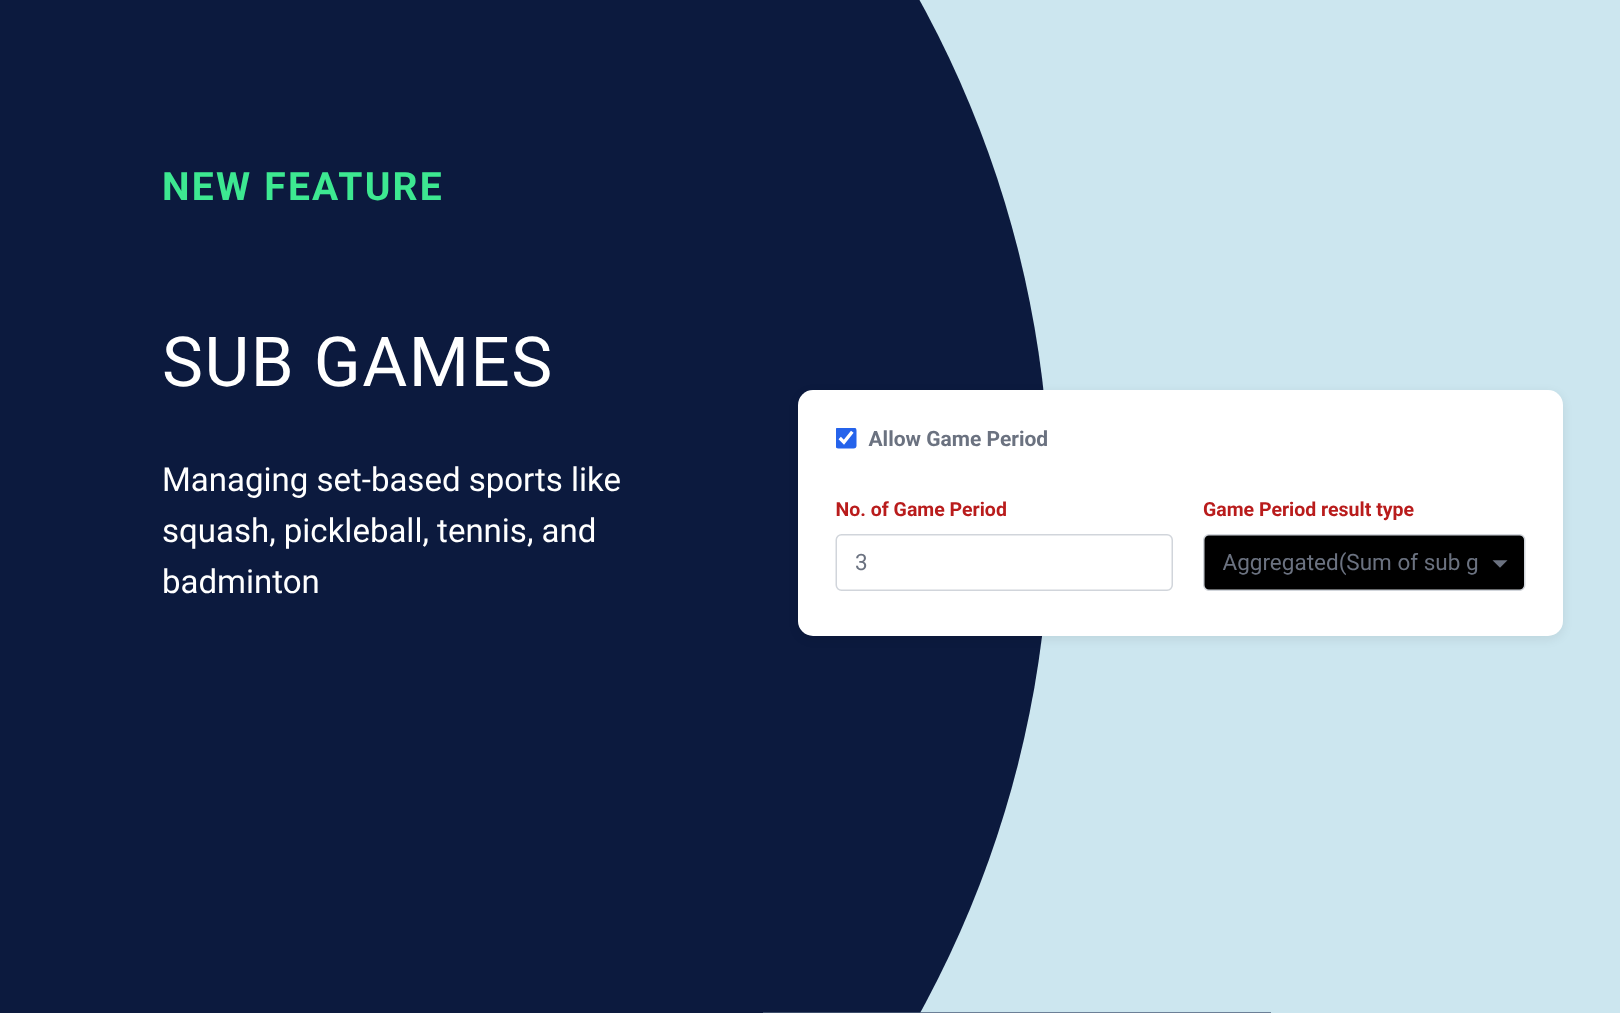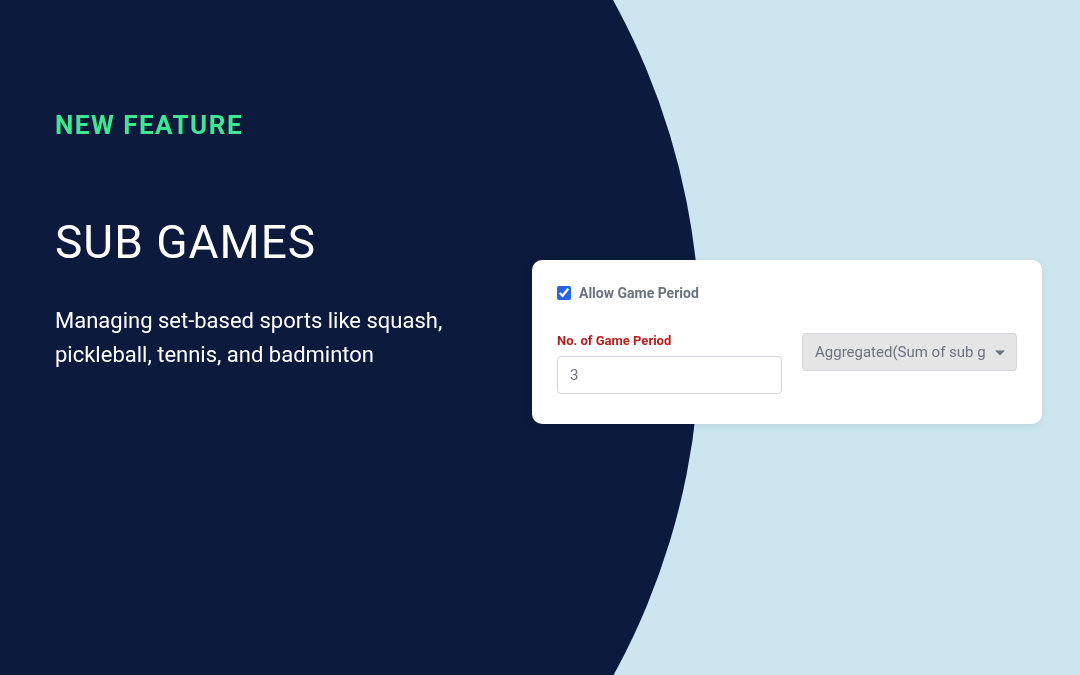--- a/index.html
+++ b/index.html
@@ -24,21 +24,21 @@
       background: #0c1a3e;
       border-radius: 50%;
       left: -700px;
       top: 50%;
       transform: translateY(-50%);
     }
     
     .content {
       position: relative;
       z-index: 2;
-      padding: 110px 0 0 55px;
+      padding: 110px 0 0 108px;
       width: 450px;
     }
     
     .badge {
       color: #3de891;
       font-size: 26px;
       font-weight: 700;
       letter-spacing: 1.5px;
       margin-bottom: 75px;
     }
@@ -65,21 +65,21 @@
       top: 260px;
       width: 510px;
       background: #ffffff;
       border-radius: 10px;
       padding: 25px 25px 30px 25px;
       box-shadow: 0 2px 8px rgba(0,0,0,0.08);
     }
     
     .checkbox-row {
       display: flex;
-      align-items: center;
+      align-items: flex-start;
       gap: 8px;
       margin-bottom: 32px;
     }
     
     .checkbox {
       width: 14px;
       height: 14px;
       accent-color: #2563eb;
       cursor: pointer;
     }
@@ -120,21 +120,21 @@
     }
     
     .form-select {
       border: 1px solid #d1d5db;
       border-radius: 4px;
       padding: 9px 30px 9px 12px;
       font-size: 15px;
       color: #6b7280;
       font-family: inherit;
       outline: none;
-      background: #e5e5e5;
+      background: #000000;
       appearance: none;
       cursor: pointer;
       position: relative;
     }
     
     .select-wrapper {
       position: relative;
     }
     
     .select-wrapper::after {
@@ -175,20 +175,21 @@
     <span class="checkbox-label">Allow Game Period</span>
   </div>
 
   <div class="form-row">
     <div class="form-group">
       <label class="form-label">No. of Game Period</label>
       <input type="text" class="form-input" value="3" style="">
     </div>
 
     <div class="form-group">
+      <label class="form-label">Game Period result type</label>
       <div class="select-wrapper">
         <select class="form-select">
           <option>Aggregated(Sum of sub g</option>
         </select>
       </div>
     </div>
   </div>
 </div>
 
 </body></html>

